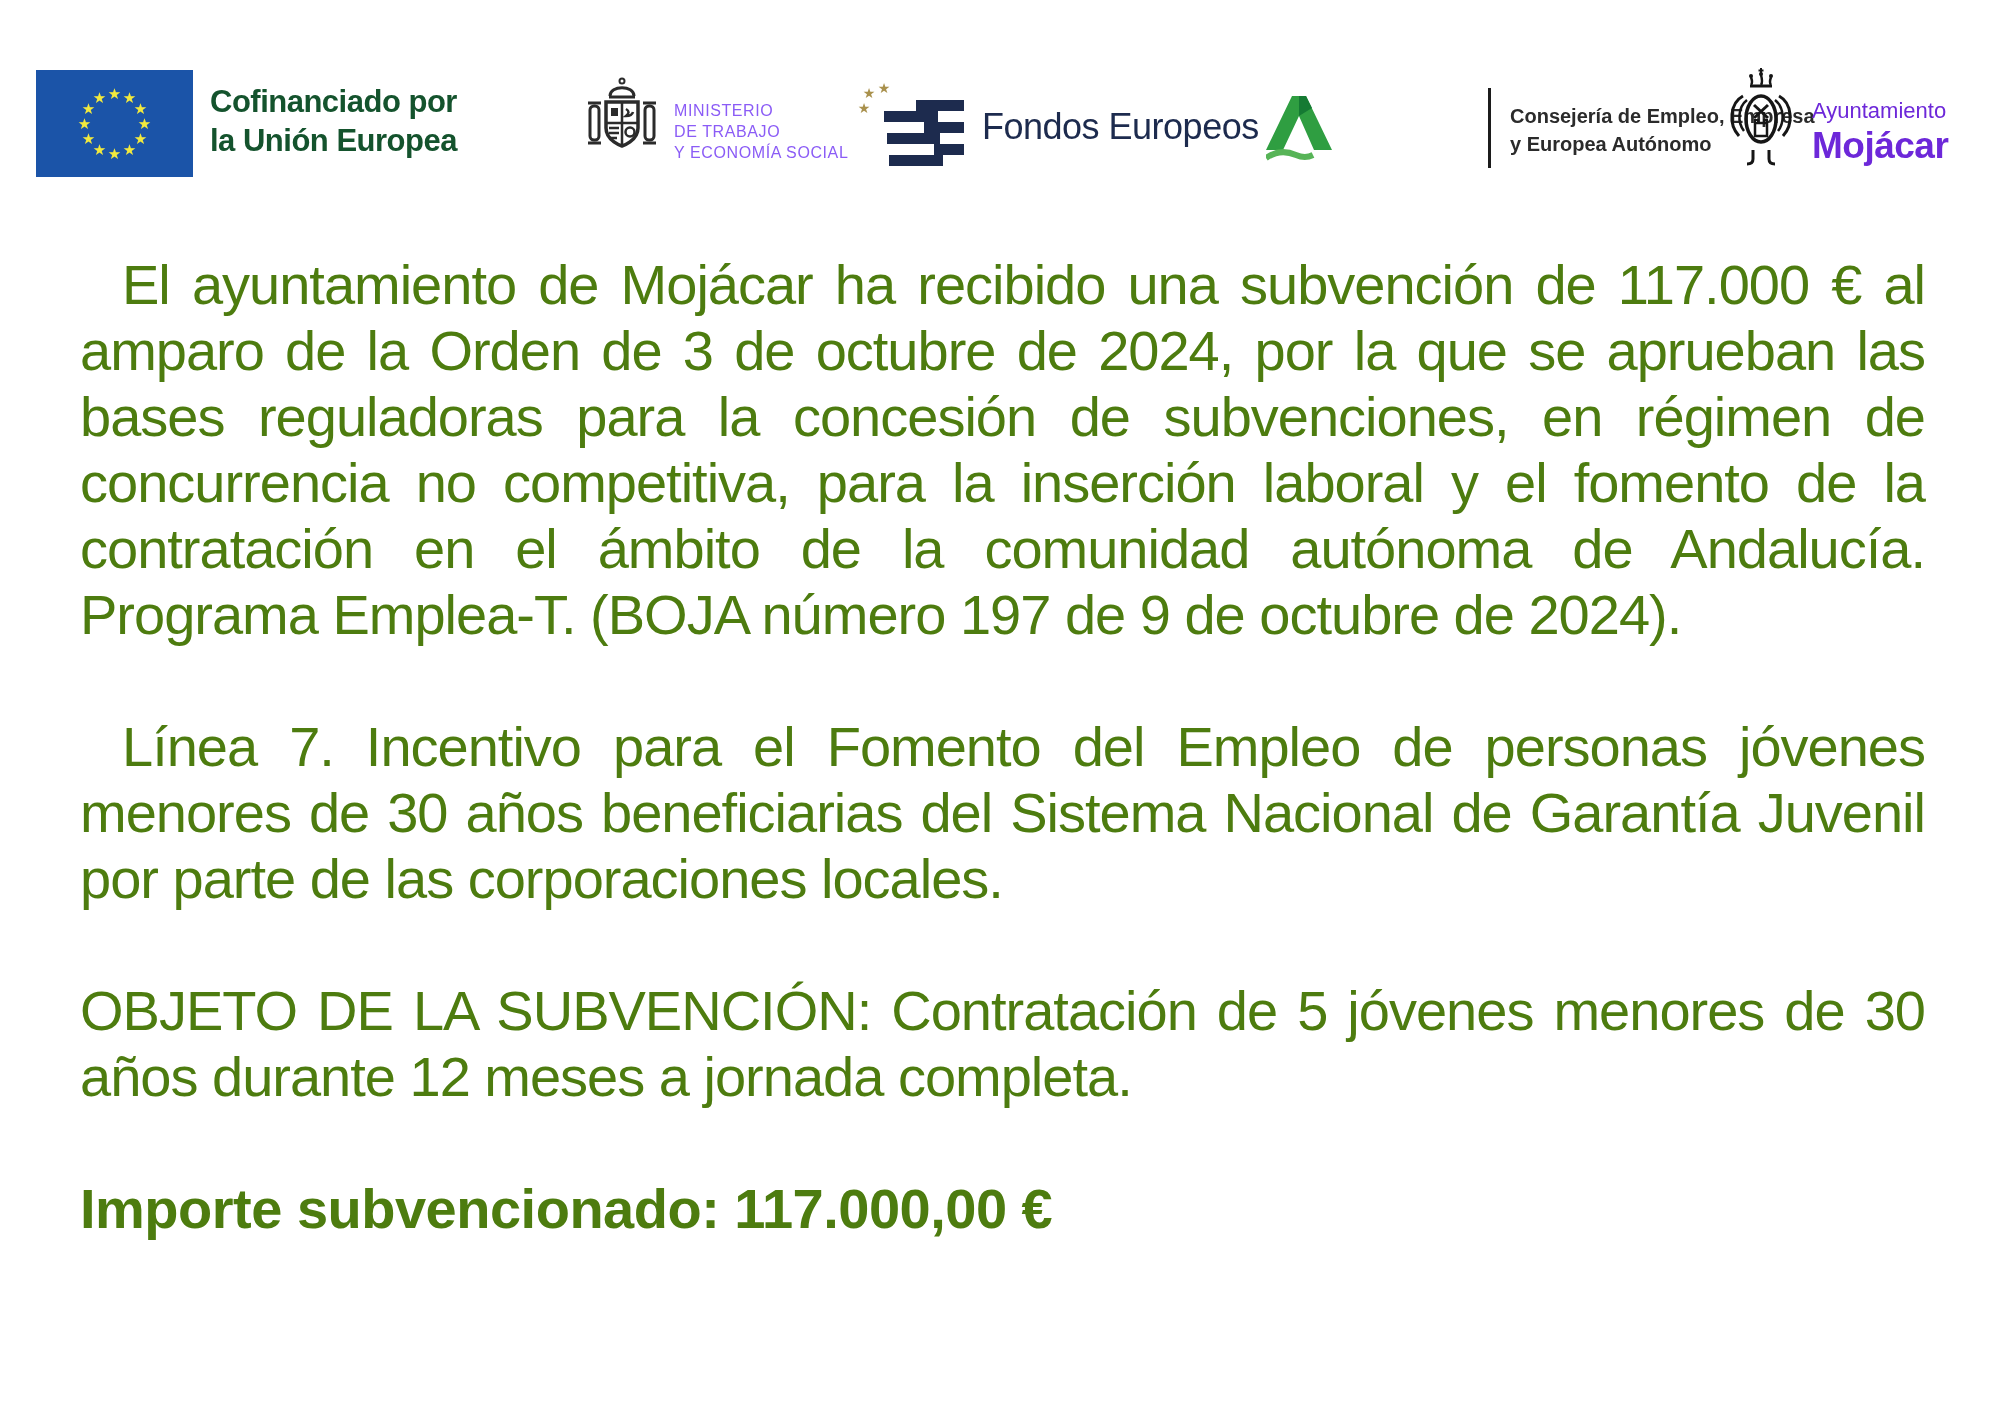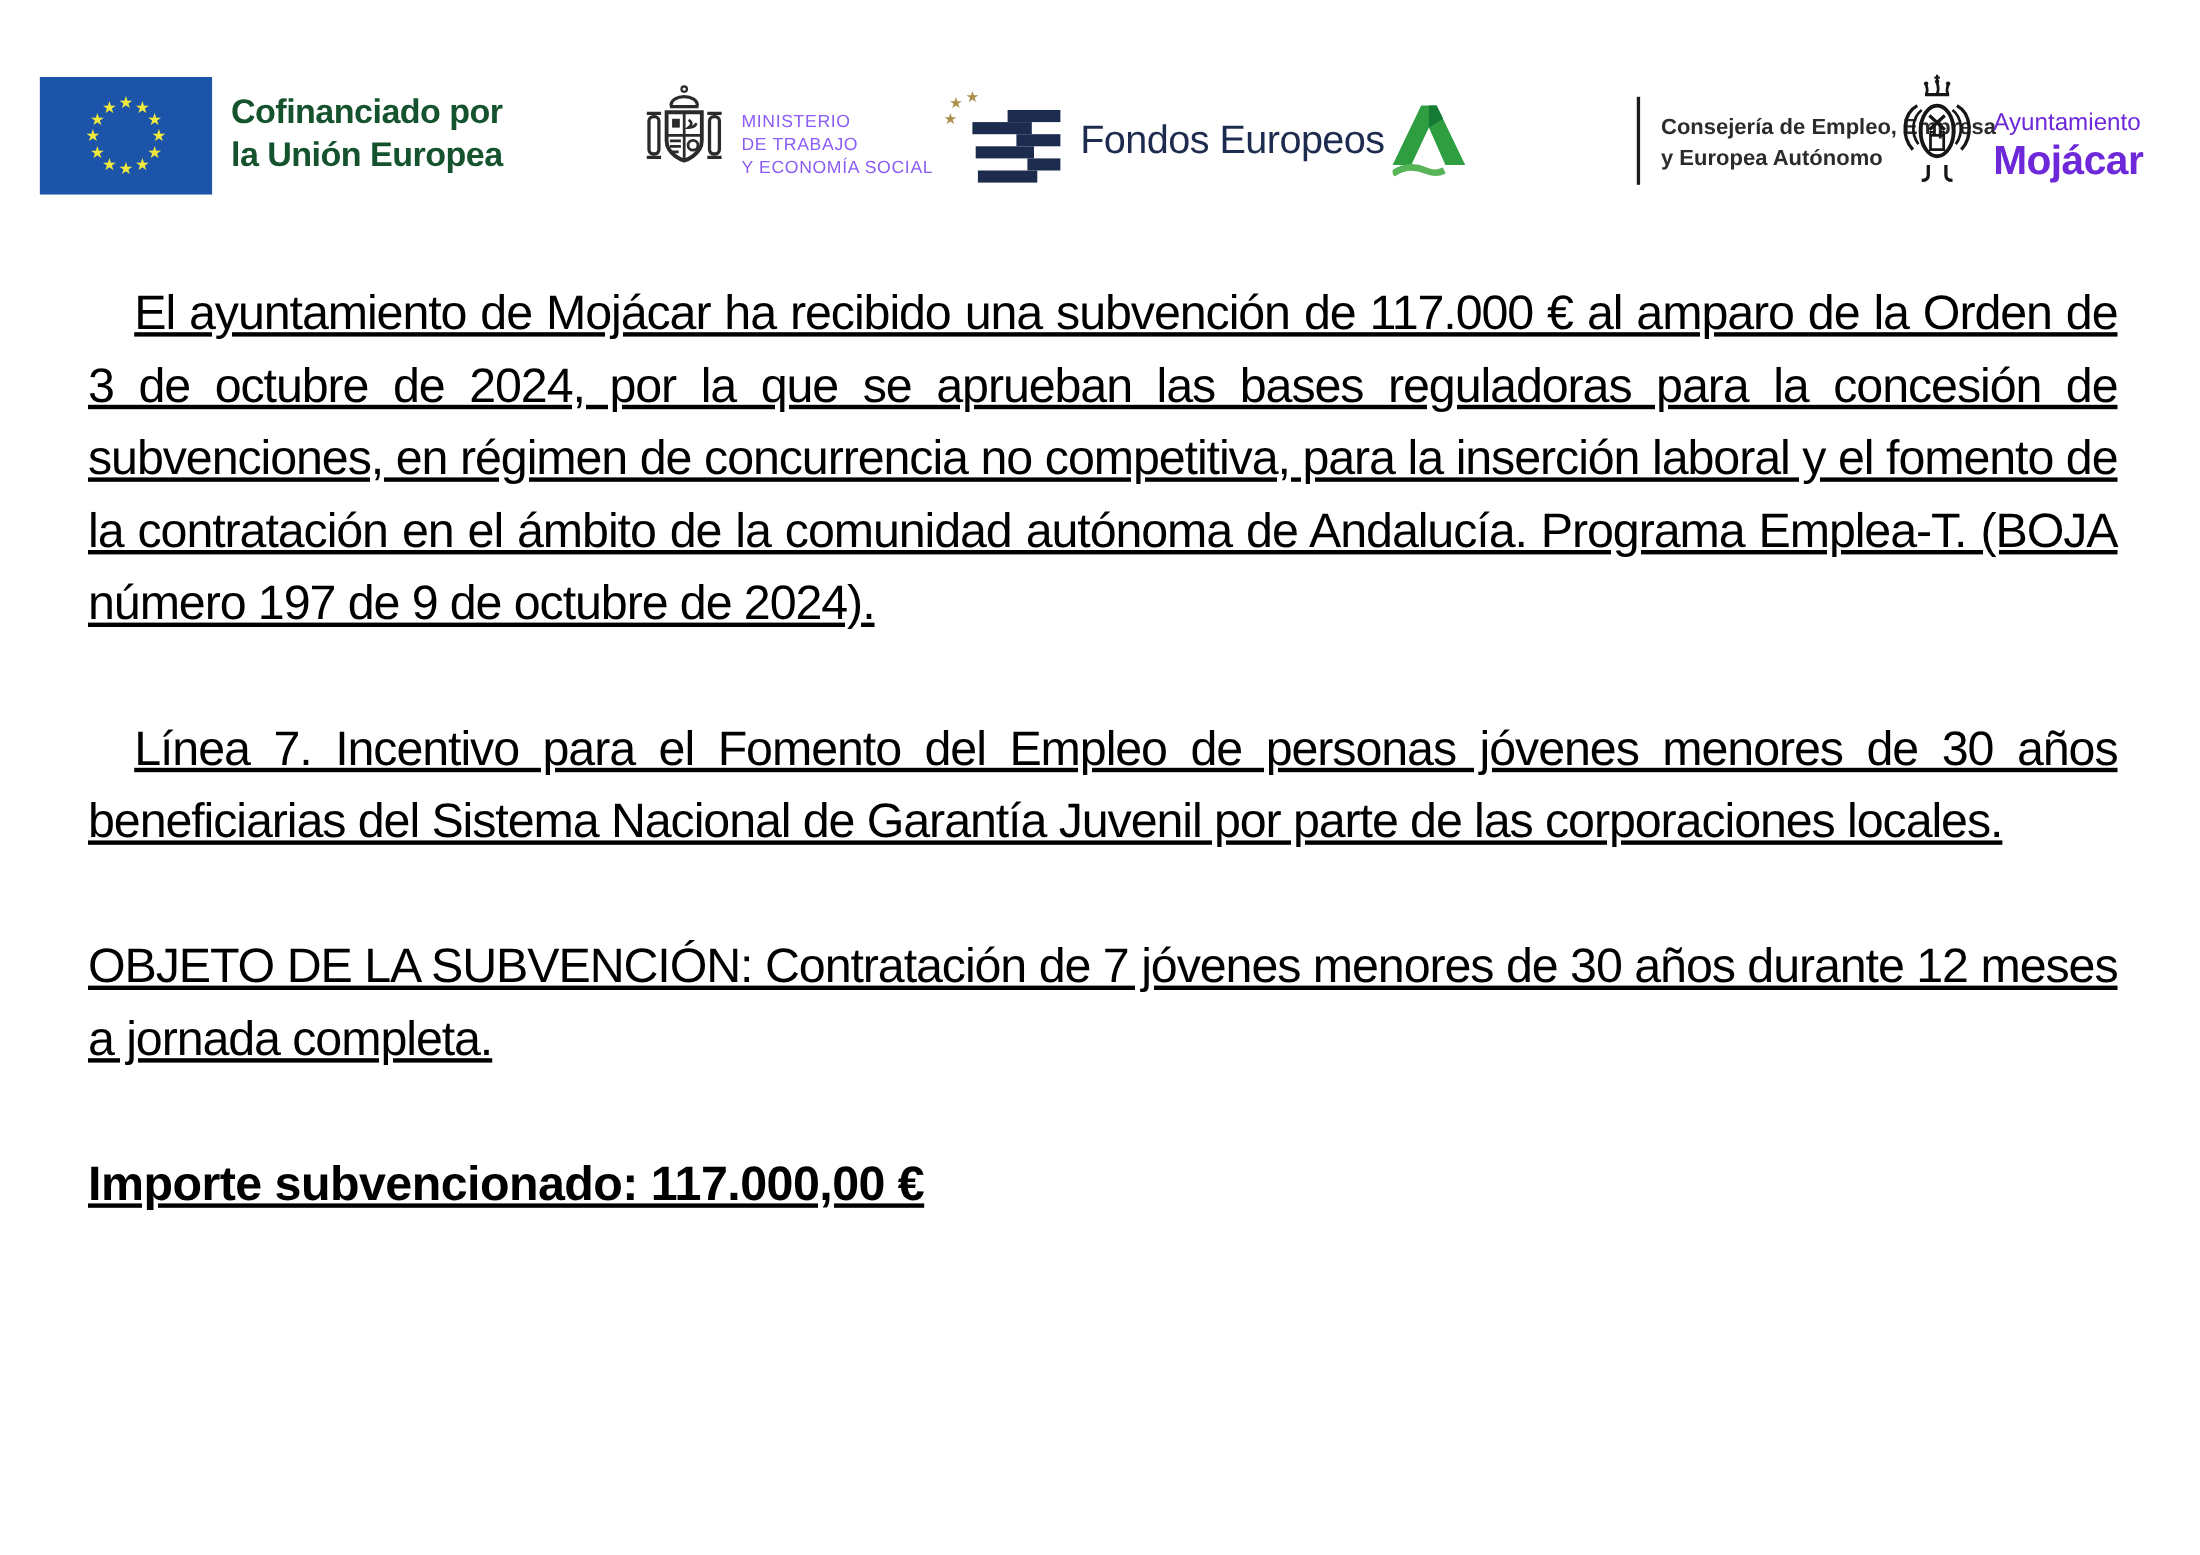--- a/index.html
+++ b/index.html
@@ -72,26 +72,25 @@
   .mojacar-label { left: 1812px; top: 98px; color: #6d28d9; }
   .mojacar-label .line1 { font-size: 22px; display: block; }
   .mojacar-label .line2 { font-size: 37px; font-weight: bold; display: block; margin-top: 1px; letter-spacing: -0.5px; }
 
   
   .content {
     position: absolute;
     left: 80px;
     top: 252px;
     width: 1845px;
-    color: #000000;
-    font-size: 44px;
+    color: #4d7c0f;
+    font-size: 56px;
     line-height: 66px;
     letter-spacing: -1px;
     text-align: justify;
-    text-decoration: underline;
   }
   .content p { margin: 0 0 66px 0; }
   .content p.indent { text-indent: 42px; }
   .highlight-line {
     font-weight: bold;
     text-align: left;
     padding-right: 215px;
     letter-spacing: -0.5px;
   }
 </style>
@@ -199,17 +198,17 @@
     </svg>
   </div>
   <div class="logo-block mojacar-label">
     <span class="line1">Ayuntamiento</span>
     <span class="line2">Mojácar</span>
   </div>
 
   <div class="content">
     <p class="indent">El ayuntamiento de Mojácar ha recibido una subvención de 117.000 € al amparo de la Orden de 3 de octubre de 2024, por la que se aprueban las bases reguladoras para la concesión de subvenciones, en régimen de concurrencia no competitiva, para la inserción laboral y el fomento de la contratación en el ámbito de la comunidad autónoma de Andalucía. Programa Emplea-T. (BOJA número 197 de 9 de octubre de 2024).</p>
     <p class="indent">Línea 7. Incentivo para el Fomento del Empleo de personas jóvenes menores de 30 años beneficiarias del Sistema Nacional de Garantía Juvenil por parte de las corporaciones locales.</p>
-    <p>OBJETO DE LA SUBVENCIÓN: Contratación de 7 jóvenes menores de 30 años durante 12 meses a jornada completa.</p>
+    <p>OBJETO DE LA SUBVENCIÓN: Contratación de 5 jóvenes menores de 30 años durante 12 meses a jornada completa.</p>
     <p class="highlight-line">Importe subvencionado: 117.000,00 €</p>
   </div>
 
 </div>
 
 </body></html>

